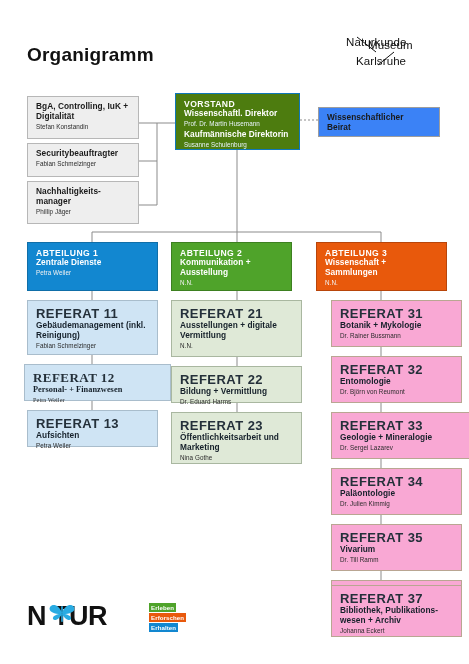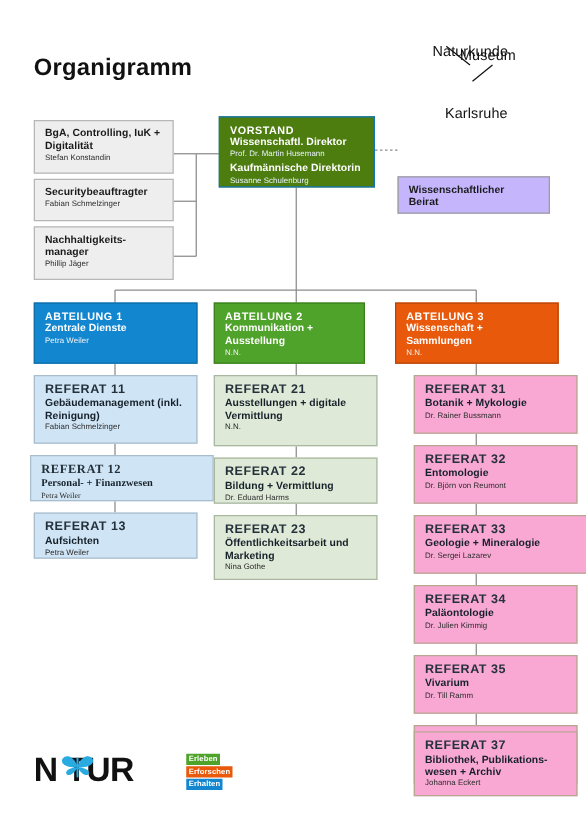--- a/index.html
+++ b/index.html
@@ -41,36 +41,36 @@
   }
   #museum-logo .ml-line {
     position: absolute;
     font-size: 11.5px;
     color: #111111;
     white-space: nowrap;
     letter-spacing: 0.1px;
   }
   #museum-logo .ml-1 { left: 0px;  top: 12px; }
   #museum-logo .ml-2 { left: 22px; top: 15px; }
-  #museum-logo .ml-3 { left: 10px; top: 31px; margin-top: 30px; }
+  #museum-logo .ml-3 { left: 10px; top: 31px; }
   #museum-logo svg.ml-rules {
     position: absolute;
     left: 0; top: 0;
     width: 104px; height: 48px;
   }
 
   
   .box {
     position: absolute;
     box-sizing: border-box;
     padding: 5px 7px 5px 8px;
     line-height: 1.18;
   }
   .box .b-title {
-    font-size: 10px;
+    font-size: 13px;
     font-weight: 700;
     letter-spacing: 0.45px;
   }
   .box .b-sub {
     font-size: 8.3px;
     font-weight: 700;
     letter-spacing: 0.05px;
   }
   .box .b-person {
     font-size: 6.3px;
@@ -94,23 +94,22 @@
     color: #ffffff;
     padding: 5px 7px 6px 8px;
   }
   #box-vorstand .b-title { color: #ffffff; font-size: 8.6px; }
   #box-vorstand .b-sub { color: #ffffff; }
   #box-vorstand .b-person { color: #e9f4fc; }
   #box-vorstand .v-gap { height: 3px; }
 
   
   #box-beirat {
-    background: #c4b5fd;
+    background: #3b82f6;
     border: 1px solid #9d9d9d;
-    margin-top: 34px;
   }
   #box-beirat .b-sub { color: #1a1a1a; }
 
   
   .box-dept { color: #ffffff; }
   .box-dept .b-title { color: #ffffff; font-size: 8.6px; }
   .box-dept .b-sub   { color: #ffffff; }
   .box-dept .b-person{ color: #f2f2f2; }
   #box-abt1 { background: #1287d0; border: 1px solid #0f6ea8; }
   #box-abt2 { background: #4fa32a; border: 1px solid #3d8020; }

